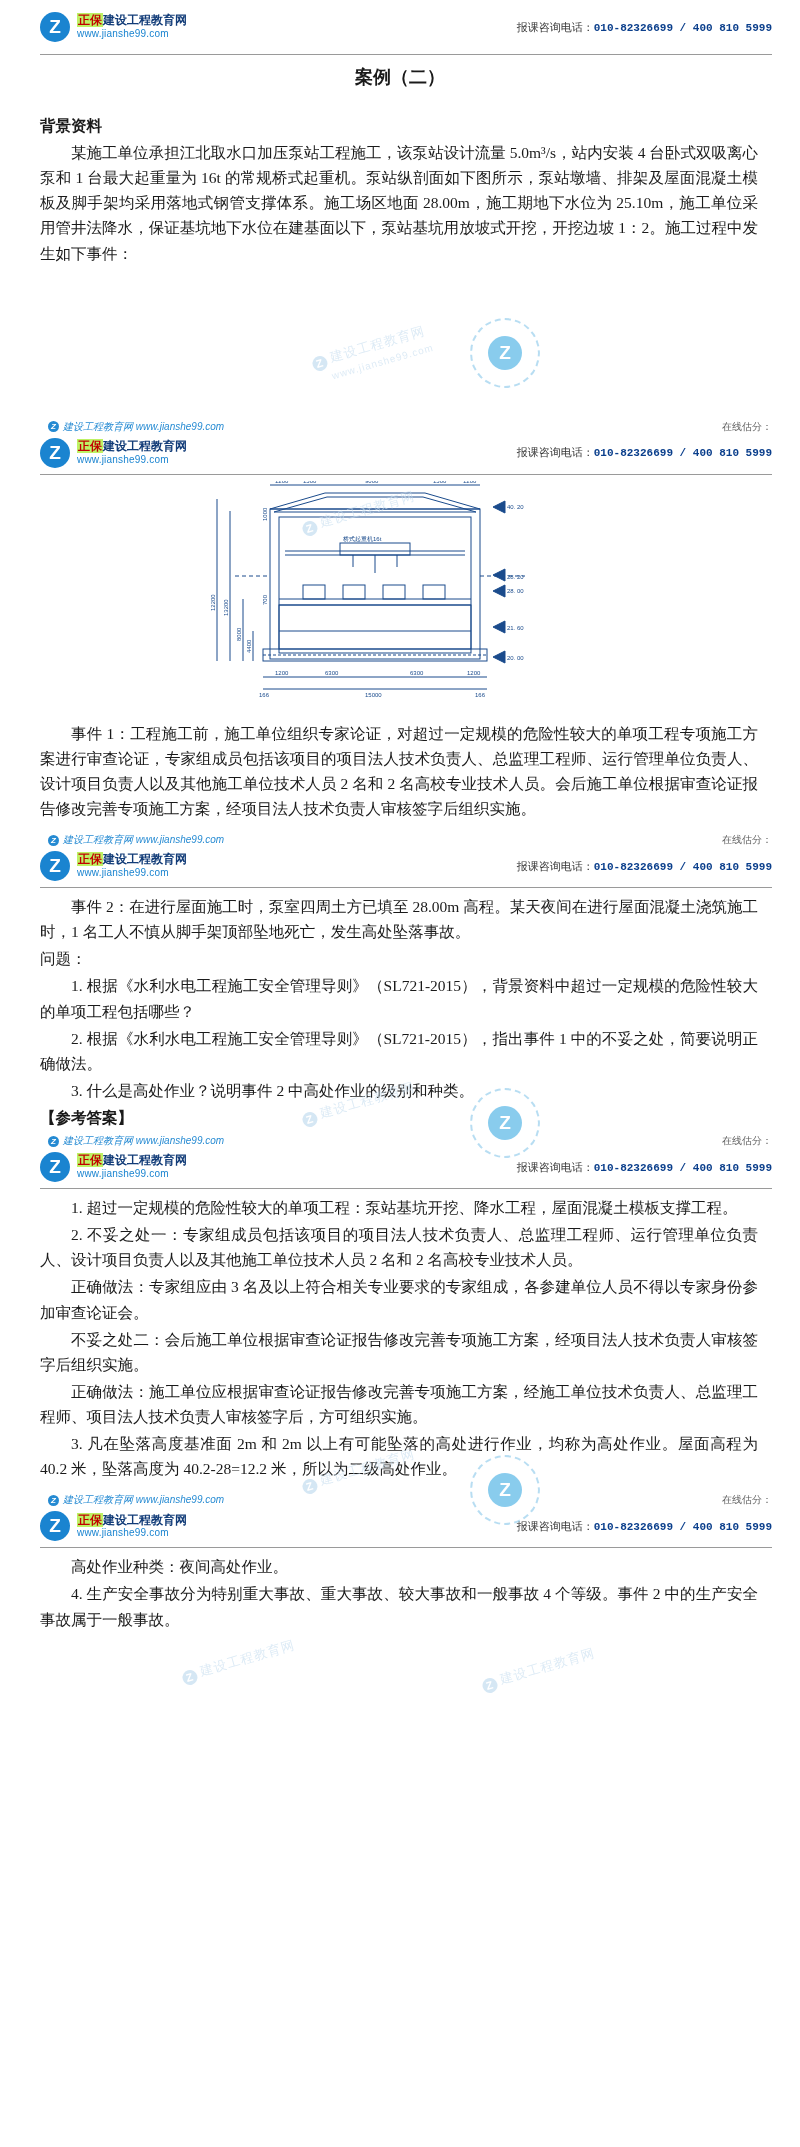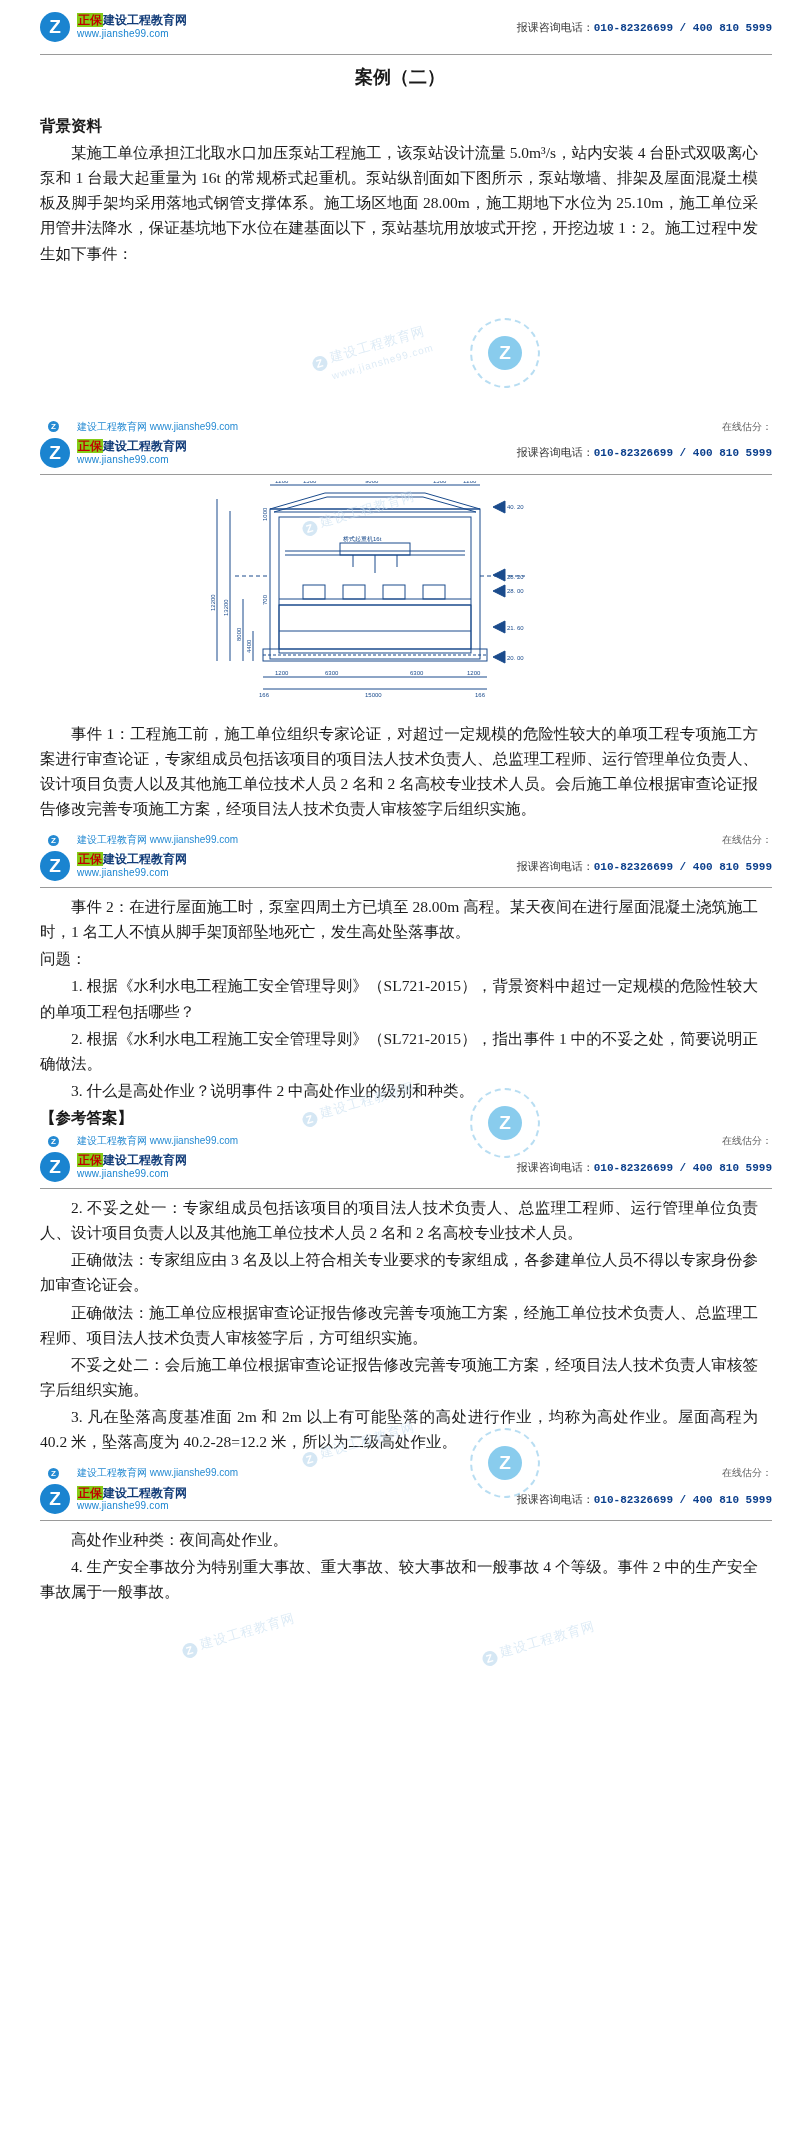--- a/index.html
+++ b/index.html
@@ -57,21 +57,21 @@
   }
   .brand-line1 {
     font-family: "Liberation Sans", sans-serif;
     font-size: 12px;
     color: #123c78;
     font-weight: bold;
     white-space: nowrap;
   }
   .brand-line1 .mark {
     color: #c00000;
-    background: #84cc16;
+    background: #bef264;
     padding: 0 1px;
   }
   .brand-line2 {
     font-family: "Liberation Sans", sans-serif;
     font-size: 10px;
     color: #1a84d0;
     letter-spacing: .2px;
   }
   .phone-box {
     font-family: Liberation Mono, monospace;
@@ -94,21 +94,22 @@
     opacity: .95;
   }
   .strip .small-url {
     font-family: "Liberation Sans", sans-serif;
     font-size: 10px;
     color: #1a84d0;
   }
   .strip-left {
     display: flex;
     align-items: center;
-    gap: 18px;
+    gap: 4px;
+    font-style: italic;
   }
   .strip-left .dot {
     width: 11px; height: 11px;
     border-radius: 50%;
     background: #1a84d0;
     position: relative;
     flex: none;
   }
   .strip-left .dot::after {
     content: "Z";
@@ -411,24 +412,25 @@
         <div class="brand-line2">www.jianshe99.com</div>
       </div>
     </div>
     <div class="phone-box">
       <span>报课咨询电话：</span><span class="num">010-82326699 / 400 810 5999</span>
     </div>
   </div>
   <hr class="rule">
 
   <div class="content">
+    <p class="indent2">1. 超过一定规模的危险性较大的单项工程：泵站基坑开挖、降水工程，屋面混凝土模板支撑工程。</p>
     <p class="indent2">2. 不妥之处一：专家组成员包括该项目的项目法人技术负责人、总监理工程师、运行管理单位负责人、设计项目负责人以及其他施工单位技术人员 2 名和 2 名高校专业技术人员。</p>
     <p class="indent2">正确做法：专家组应由 3 名及以上符合相关专业要求的专家组成，各参建单位人员不得以专家身份参加审查论证会。</p>
+    <p class="indent2">不妥之处二：会后施工单位根据审查论证报告修改完善专项施工方案，经项目法人技术负责人审核签字后组织实施。</p>
     <p class="indent2">正确做法：施工单位应根据审查论证报告修改完善专项施工方案，经施工单位技术负责人、总监理工程师、项目法人技术负责人审核签字后，方可组织实施。</p>
-    <p class="indent2">不妥之处二：会后施工单位根据审查论证报告修改完善专项施工方案，经项目法人技术负责人审核签字后组织实施。</p>
     <p class="indent2">3. 凡在坠落高度基准面 2m 和 2m 以上有可能坠落的高处进行作业，均称为高处作业。屋面高程为 40.2 米，坠落高度为 40.2-28=12.2 米，所以为二级高处作业。</p>
   </div>
 
   <div style="position:relative">
     <div class="wm" style="left:300px; top:-30px;"><span class="zbox">Z</span><span>建设工程教育网</span></div>
     <div class="stamp" style="left:470px; top:-36px;">
         <div class="inner">Z</div>
       </div>
     <div class="strip" style="margin-top:10px">
       <div class="strip-left">

